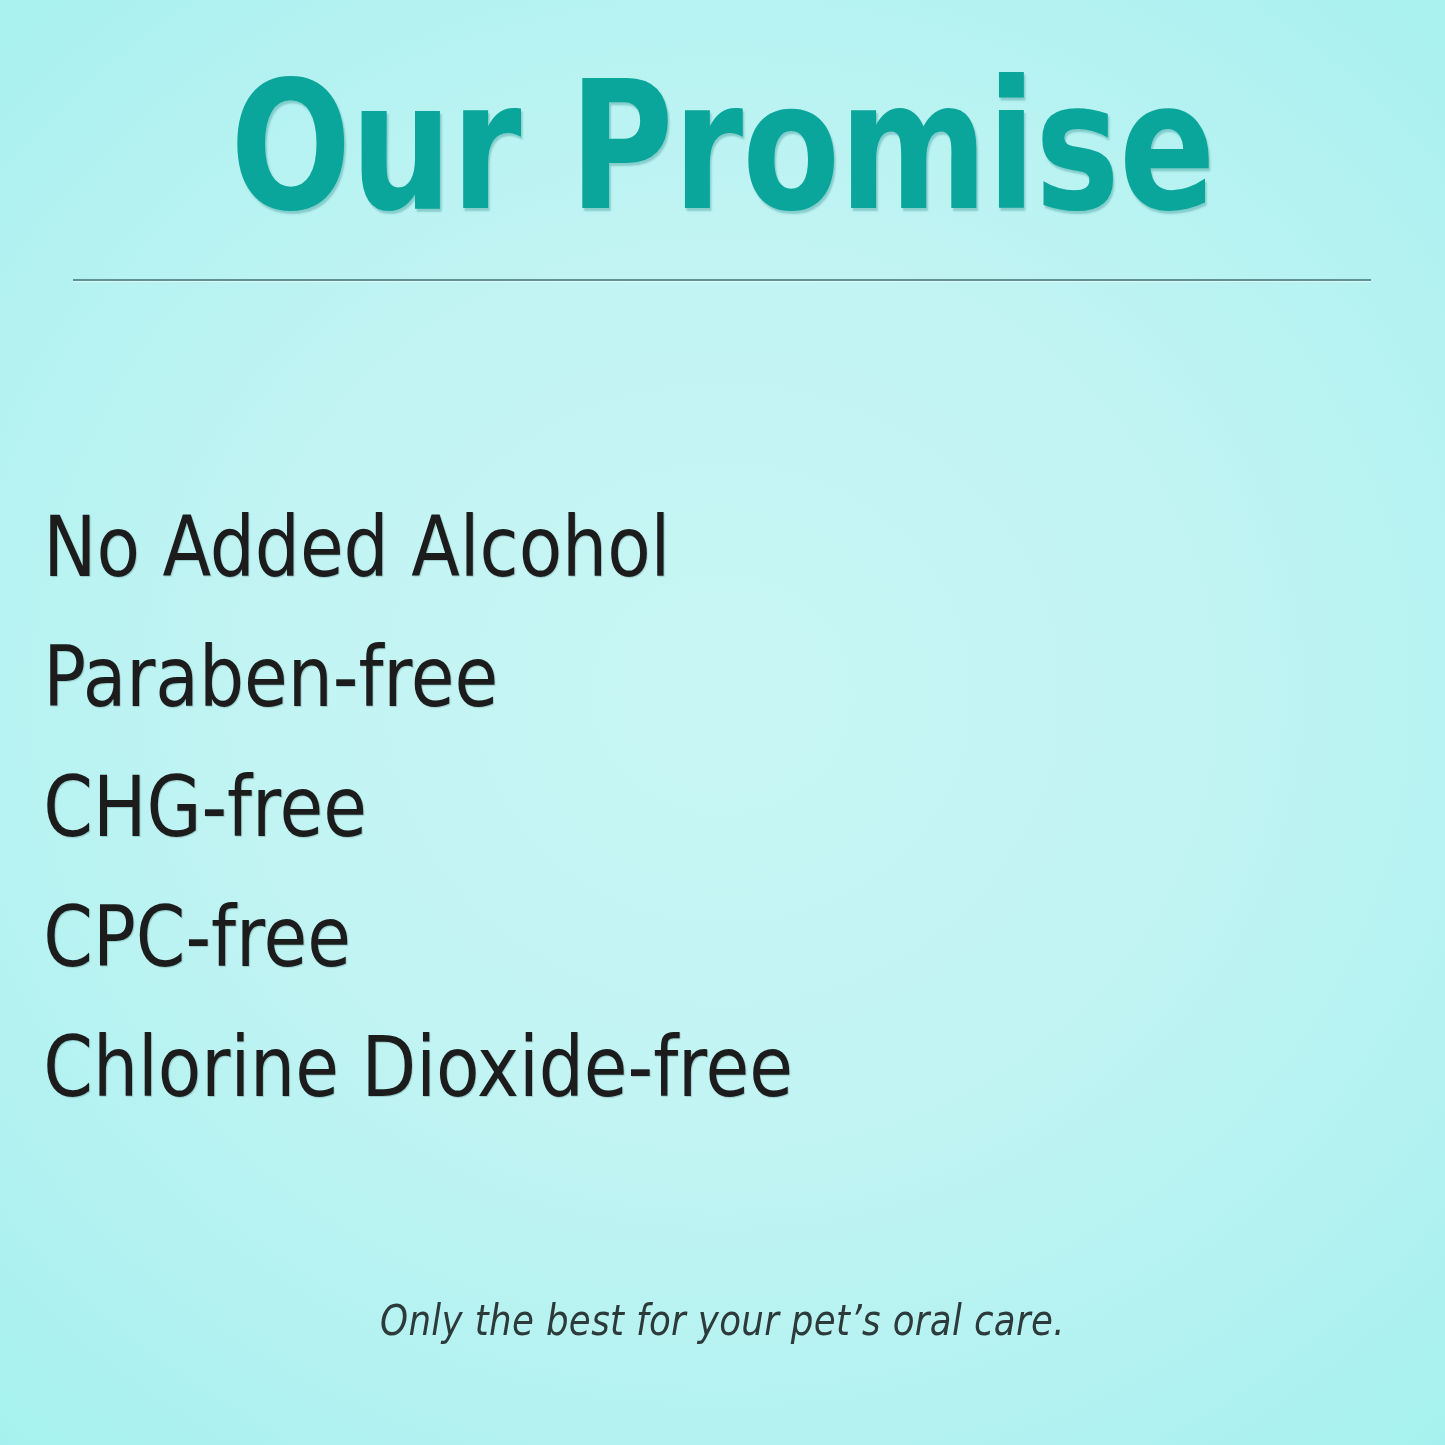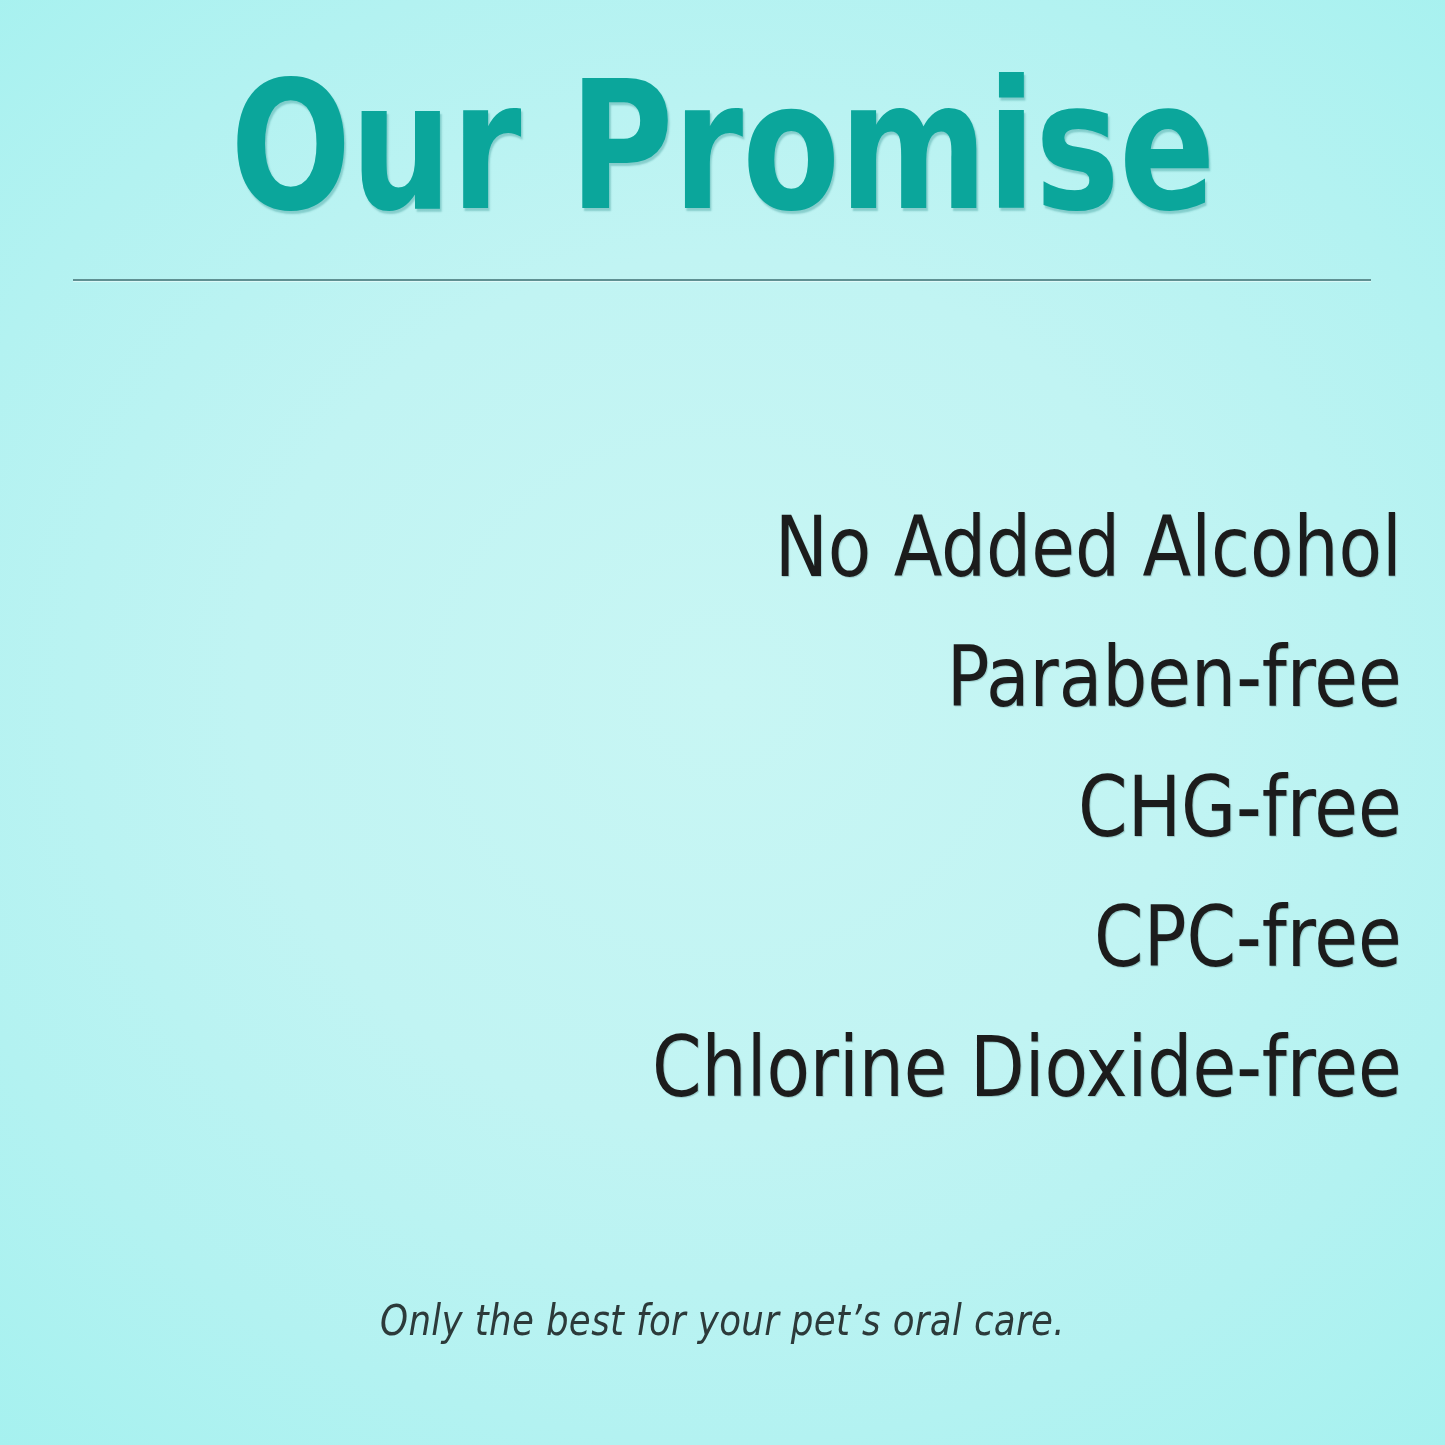--- a/index.html
+++ b/index.html
@@ -65,21 +65,21 @@
 
   
   #promise-list {
     position: absolute;
     left: 0;
     right: 0;
     top: 482px;
     margin: 0;
     padding: 0;
     list-style: none;
-    text-align: right;
+    text-align: left;
   }
   #promise-list li {
     font-family: "DejaVu Sans Condensed", "Liberation Sans Narrow", "Liberation Sans", sans-serif;
     font-weight: 400;
     font-size: 84px;
     line-height: 130px;
     color: #1c1c1c;
     white-space: nowrap;
     transform: scaleX(0.94);
     text-shadow: 1px 1px 1px rgba(60,110,110,0.30);

